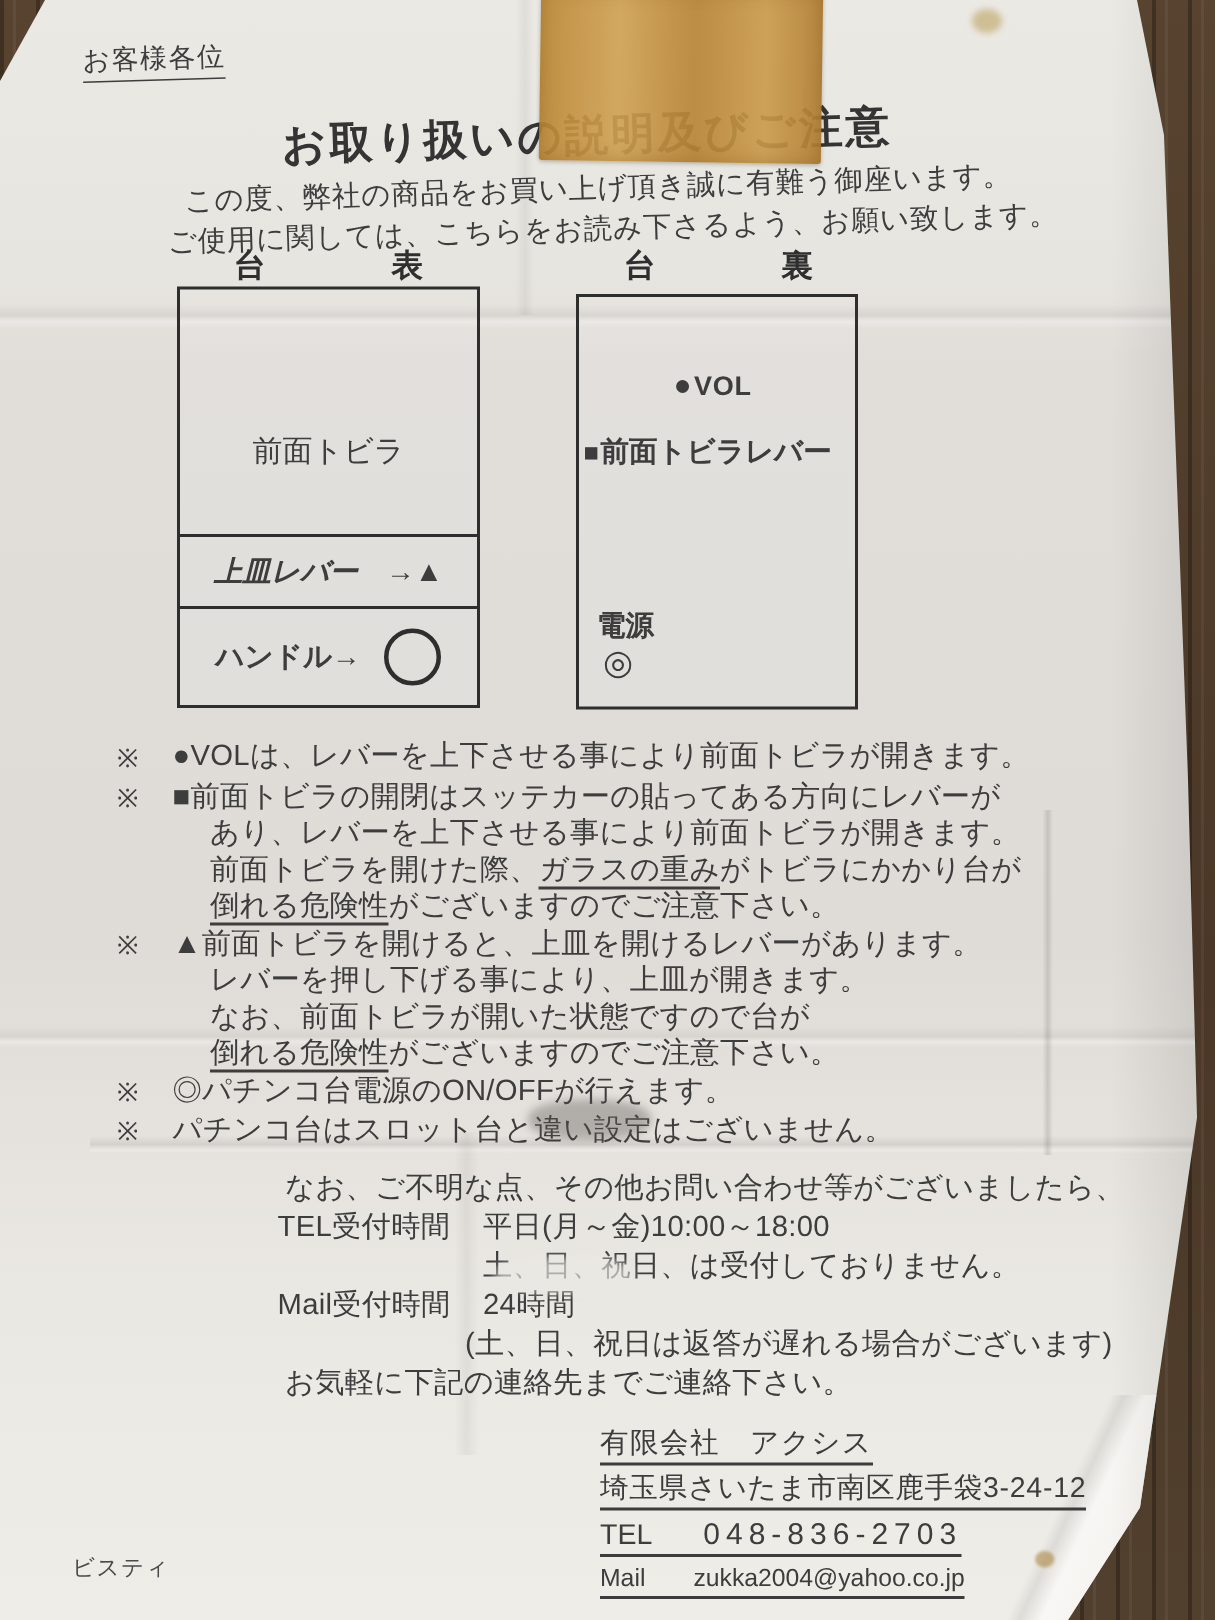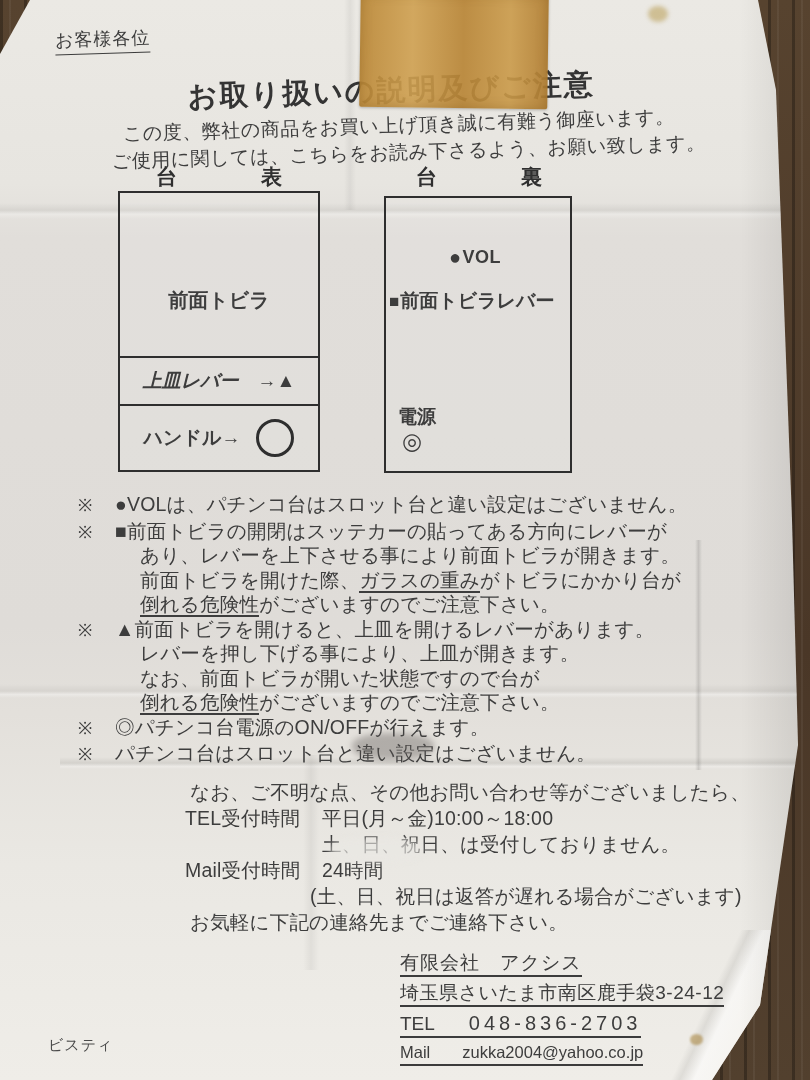--- a/index.html
+++ b/index.html
@@ -58,21 +58,21 @@
   .intro2{position:absolute;left:108px;top:149px;font-size:19px;letter-spacing:.5px;}
 
   .diag-label{position:absolute;display:flex;justify-content:space-between;
     font-size:21px;font-weight:600;color:#2f2f2f;}
   .diag-label.front{left:118px;top:163px;width:202px;padding:0 38px;box-sizing:border-box;}
   .diag-label.back{left:384px;top:163px;width:188px;padding:0 30px 0 32px;box-sizing:border-box;}
 
   .box{position:absolute;border:2.5px solid #2e2e2e;box-sizing:border-box;background:rgba(255,255,255,.06);}
   .box-front{left:118px;top:191px;width:202px;height:281px;display:flex;flex-direction:column;}
   .bf-r1{height:163px;display:flex;align-items:flex-end;justify-content:center;padding-bottom:42px;box-sizing:border-box;
-    font-size:20px;font-weight:700;}
+    font-size:20px;font-weight:400;}
   .bf-r2{height:48px;border-top:2.5px solid #2e2e2e;display:flex;align-items:center;justify-content:center;
     font-size:19px;font-weight:600;box-sizing:border-box;font-style:italic;}
   .bf-r3{flex:1;border-top:2.5px solid #2e2e2e;display:flex;align-items:center;justify-content:center;gap:16px;
     font-size:19px;font-weight:600;box-sizing:border-box;}
   .handle-circle{width:32px;height:32px;border:3px solid #2e2e2e;border-radius:50%;}
 
   .box-back{left:384px;top:196px;width:188px;height:277px;}
   .bb-vol{position:absolute;left:63px;top:48px;font-size:18px;font-weight:700;letter-spacing:.5px;display:flex;align-items:center;}
   .bb-vol .dot{font-size:20px;margin-right:1px;}
   .bb-lever{position:absolute;left:3px;top:90px;font-size:19px;font-weight:600;white-space:nowrap;}
@@ -156,21 +156,21 @@
       <div class="bb-power">
         <div>電源</div>
         <div class="pw">◎</div>
       </div>
     </div>
 
     <div class="notes">
       <div class="note">
         <span class="mark">※</span>
         <div class="nbody">
-            <div class="nline nfirst">●VOLは、パチンコ台はスロット台と違い設定はございません。</div>
+            <div class="nline nfirst">●VOLは、レバーを上下させる事により前面トビラが開きます。</div>
           </div>
       </div>
       <div class="note">
         <span class="mark">※</span>
         <div class="nbody">
           <div class="nline nfirst">■前面トビラの開閉はスッテカーの貼ってある方向にレバーが</div>
           <div class="nline">あり、レバーを上下させる事により前面トビラが開きます。</div>
           <div class="nline"><span>前面トビラを開けた際、</span><span class="u">ガラスの重み</span><span>がトビラにかかり台が</span></div>
           <div class="nline"><span class="u">倒れる危険性</span><span>がございますのでご注意下さい。</span></div>
         </div>

